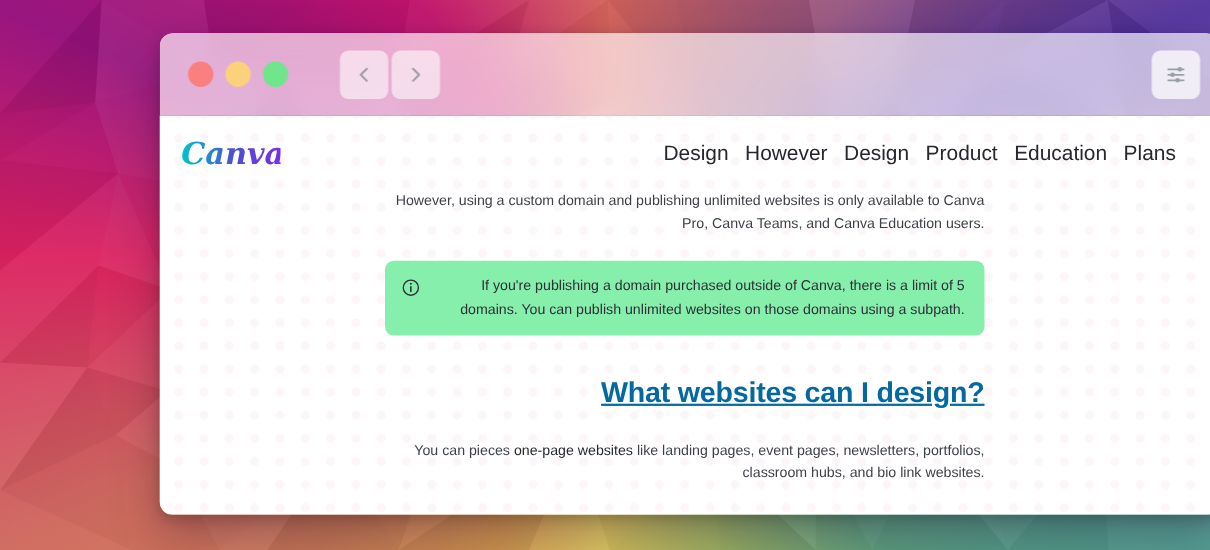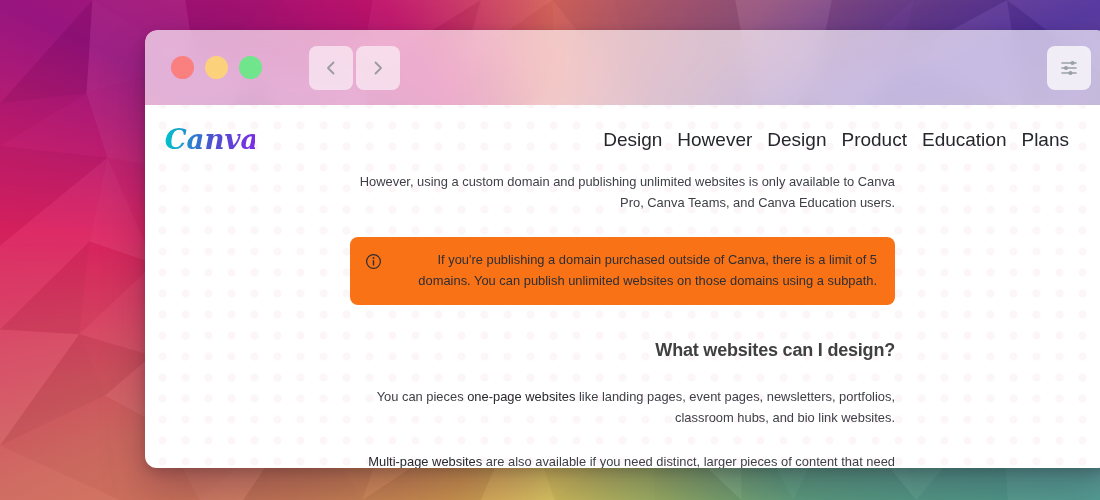--- a/index.html
+++ b/index.html
@@ -75,22 +75,23 @@
 
   .callout {
     display:flex; gap:11px; align-items:flex-start;
     padding:13px 18px 13px 15px; border-radius:8px;
     color:#2d2e36; margin-bottom:31px; line-height:1.62;
   }
   .callout .info { flex:0 0 auto; margin-top:3px; }
   .callout p { margin:0; }
 
   h2 {
-    font-size:18px; font-weight:700; color:#404040; letter-spacing:-.2px;
+    font-size:26px; font-weight:700; color:#0369a1; letter-spacing:-.2px;
     margin:0 0 22px;
+    text-decoration:underline;
   }
 </style>
 </head>
 <body>
 
 <div class="bg"></div>
 <svg id="mesh" width="1100" height="500">
     <polygon points="0.0,0.0 92.4,0.0 0.0,103.4" fill="#ffffff" fill-opacity="0.016"></polygon>
     <polygon points="92.4,0.0 86.5,93.3 0.0,103.4" fill="#000000" fill-opacity="0.067"></polygon>
     <polygon points="92.4,0.0 185.3,0.0 195.0,63.5" fill="#ffffff" fill-opacity="0.058"></polygon>
@@ -293,21 +294,21 @@
         <a>Design</a>
         <a>Product</a>
         <a>Education</a>
         <a>Plans</a>
       </nav>
     </div>
 
     <div class="article">
       <p>However, using a custom domain and publishing unlimited websites is only available to Canva Pro, Canva Teams, and Canva Education users.</p>
 
-      <div class="callout" style="background: #f97316;">
+      <div class="callout" style="background: #86efac;">
         <svg class="info" width="17" height="17" viewBox="0 0 18 18">
           <circle cx="9" cy="9" r="7.3" fill="none" stroke="#2d2e36" stroke-width="1.3"></circle>
           <line x1="9" y1="8.2" x2="9" y2="12.6" stroke="#2d2e36" stroke-width="1.5" stroke-linecap="round"></line>
           <circle cx="9" cy="5.3" r="1" fill="#2d2e36"></circle>
         </svg>
         <p>If you're publishing a domain purchased outside of Canva, there is a limit of 5 domains. You can publish unlimited websites on those domains using a subpath.</p>
       </div>
 
       <h2>What websites can I design?</h2>
 

